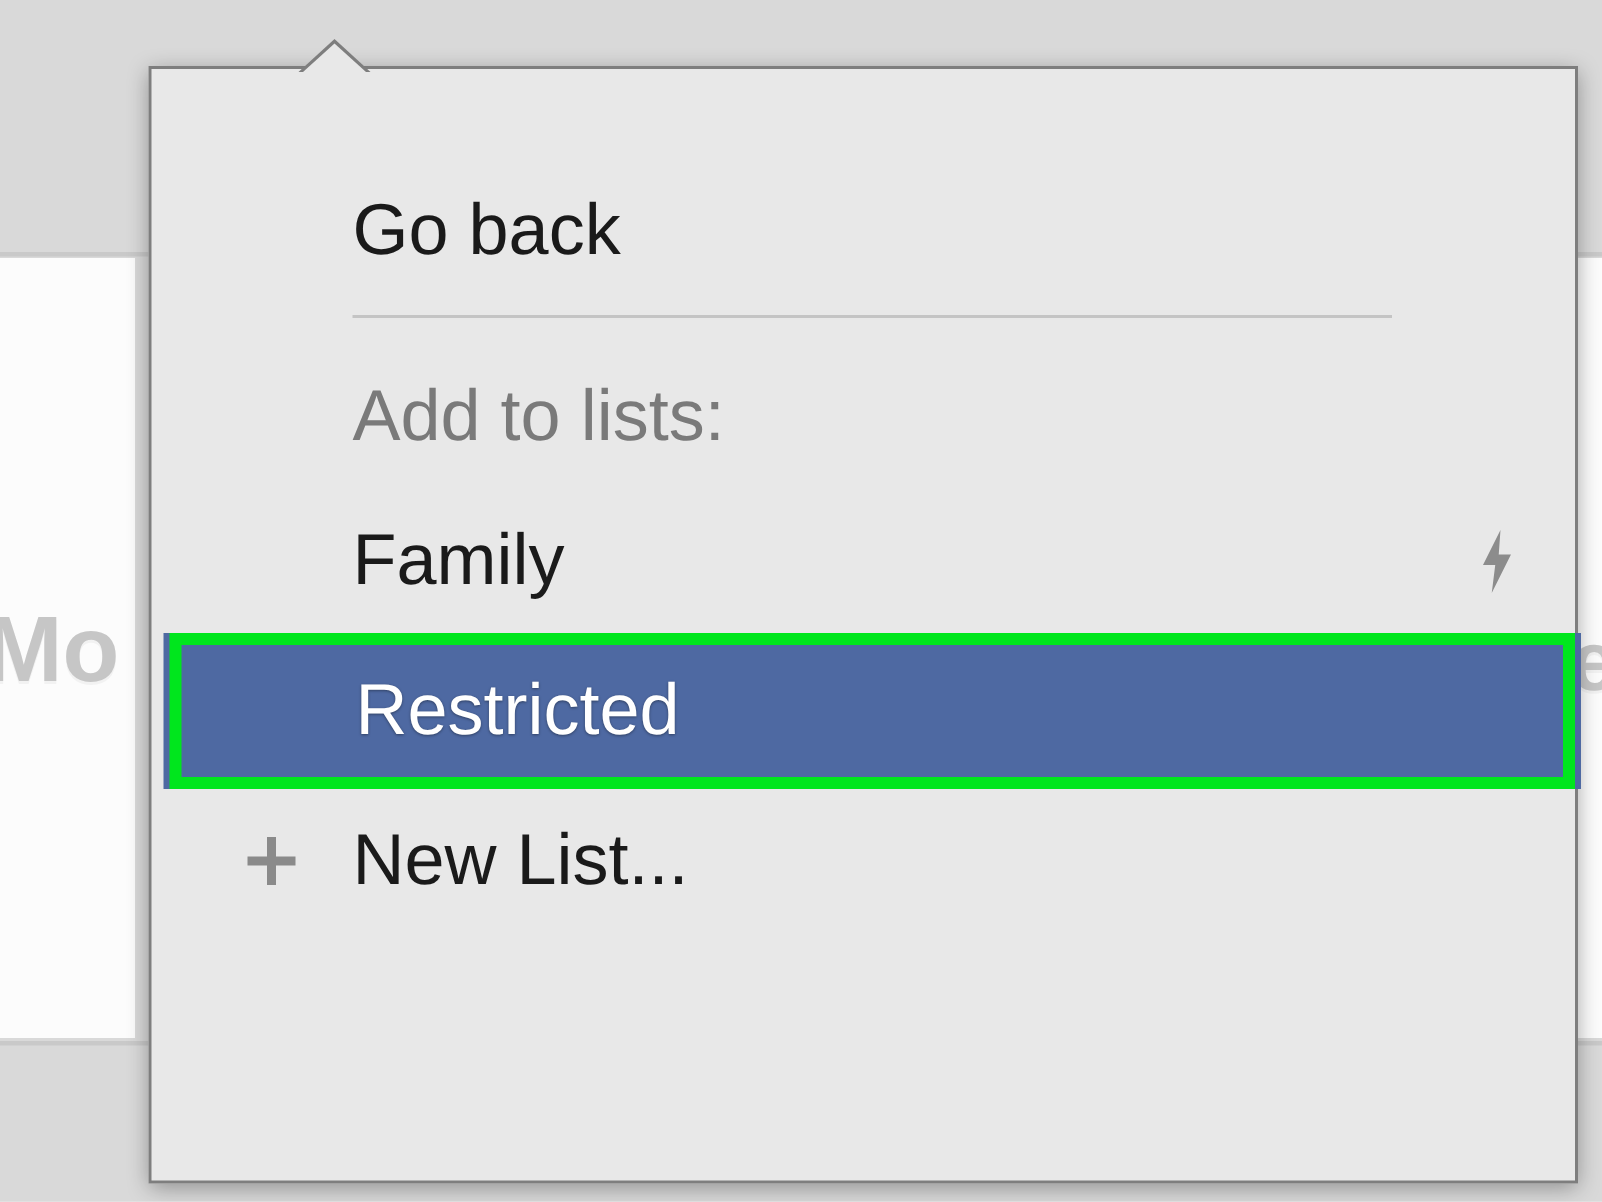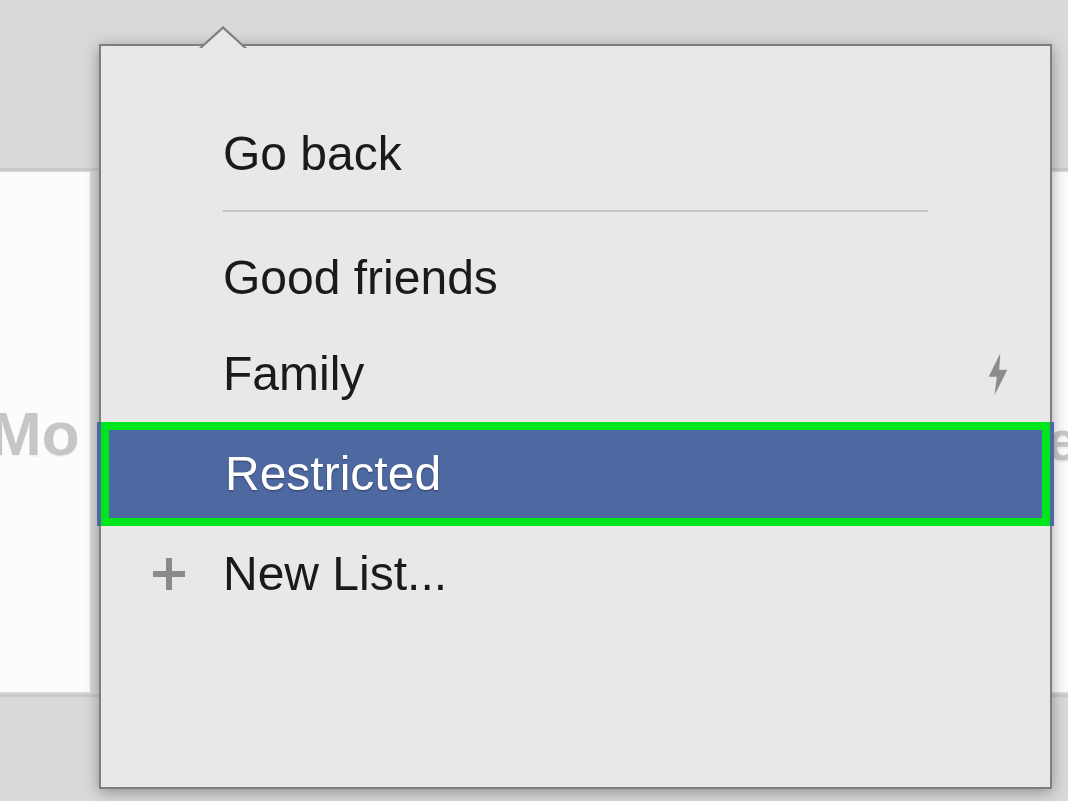--- a/index.html
+++ b/index.html
@@ -91,20 +91,21 @@
     left: -21px;
     width: 0;
     height: 0;
     border-left: 21px solid transparent;
     border-right: 21px solid transparent;
     border-bottom: 19px solid #e8e8e8;
   }
 
   .menu-inner {
     padding: 60px 0 0 0;
+    margin-left: 12px;
   }
   .menu-item {
     font-size: 48px;
     line-height: 1;
     color: #1a1a1a;
     padding: 24px 40px 24px 122px;
     display: flex;
     align-items: center;
     position: relative;
   }
@@ -169,24 +170,24 @@
 <div class="popover">
   <div class="notch"></div>
   <div class="menu-inner">
 
     <div class="menu-item">
       <span>Go back</span>
     </div>
 
     <div class="divider"></div>
 
-
-    <div class="menu-item">
-      <span>Good friends</span>
-    </div>
+    <div class="menu-item section-header">
+      <span>Add to lists:</span>
+    </div>
+
 
     <div class="menu-item family-row">
       <span>Family</span>
       <span class="smart-icon">
         <svg viewBox="0 0 24 40">
           <path d="M14 2 L4 22 L11 22 L9 38 L20 16 L13 16 Z" fill="#8c8c8c"></path>
         </svg>
       </span>
     </div>
 

